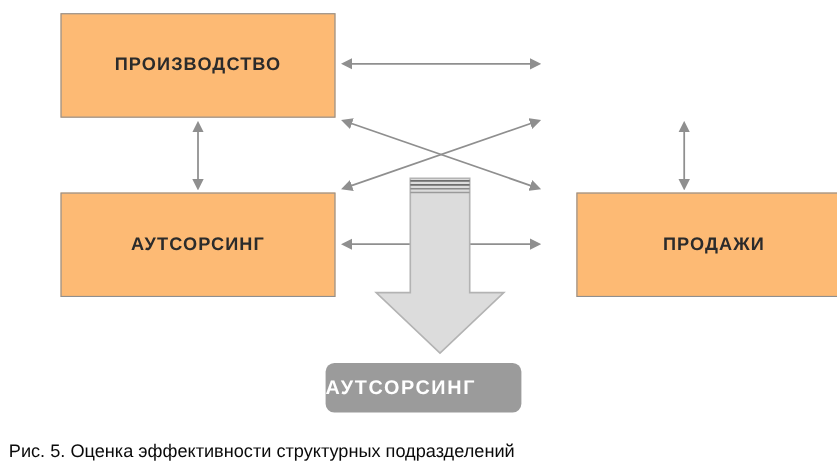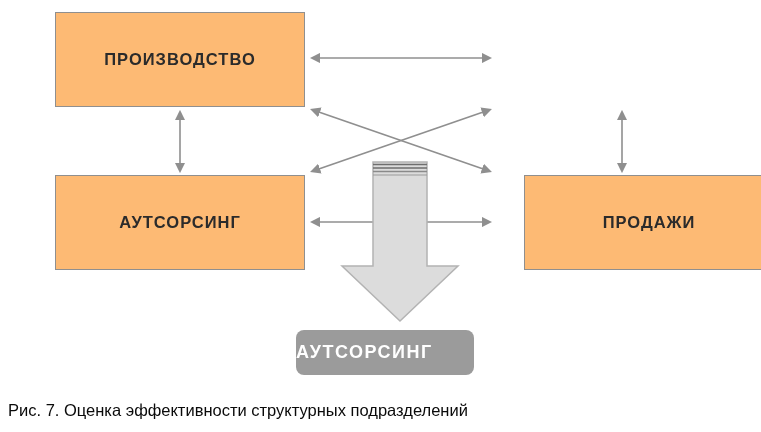--- a/index.html
+++ b/index.html
@@ -101,15 +101,15 @@
   </div>
 
   <div class="box" id="box-sales">
     <span>ПРОДАЖИ</span>
   </div>
 
   <div class="outsourcing">
     <span>АУТСОРСИНГ</span>
   </div>
 
-  <div class="caption">Рис. 7. Оценка эффективности структурных подразделений</div>
+  <div class="caption">Рис. 5. Оценка эффективности структурных подразделений</div>
 
 </div>
 
 </body></html>

